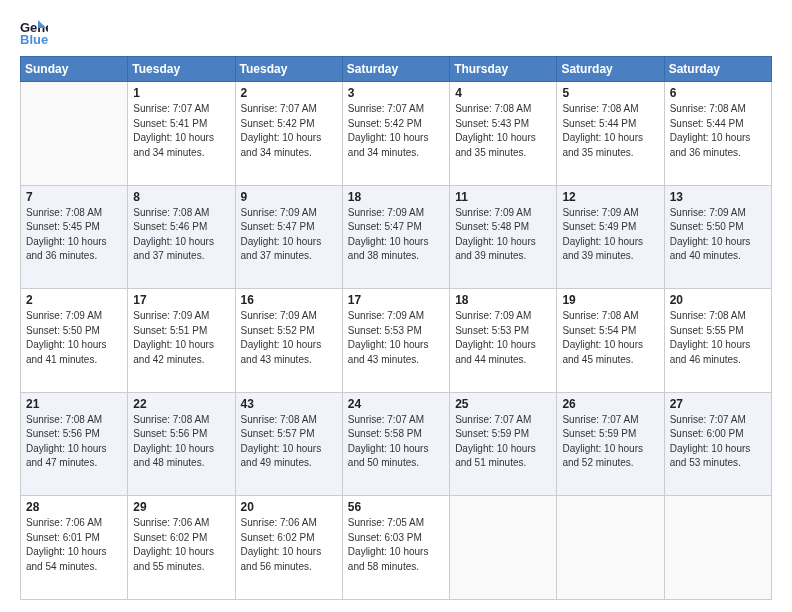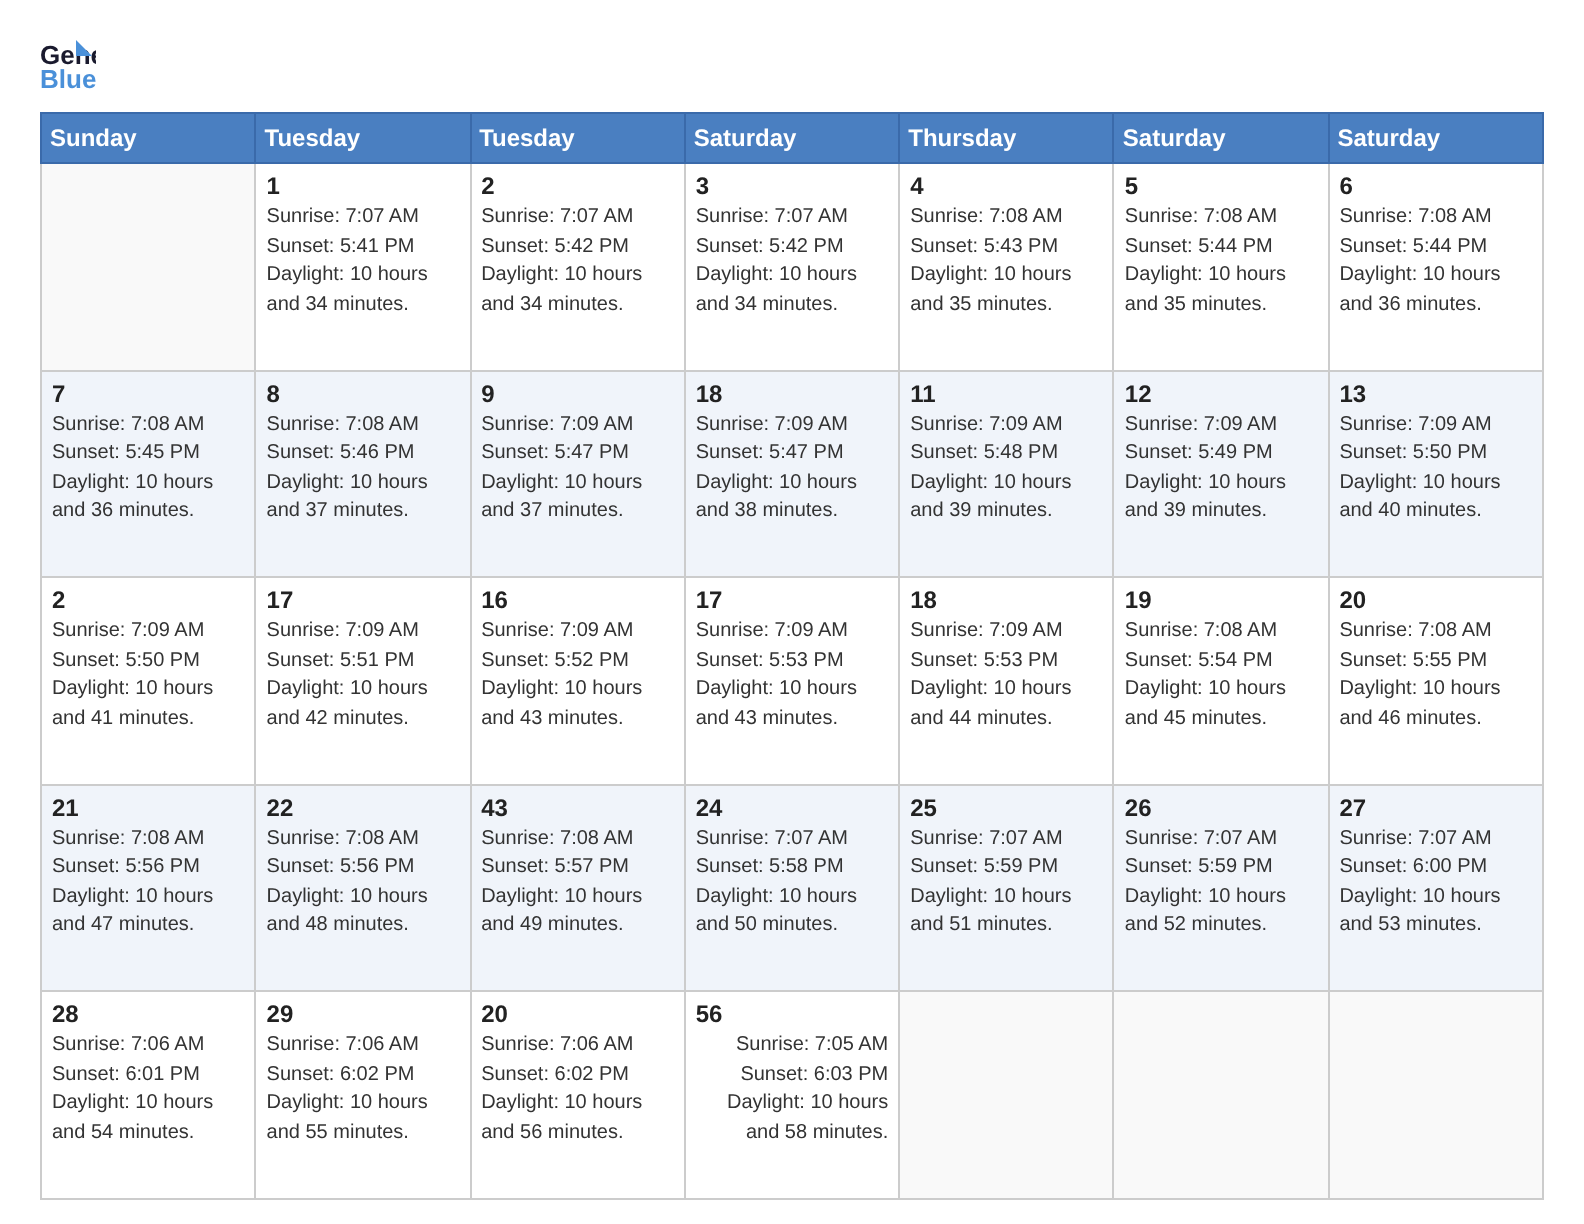--- a/index.html
+++ b/index.html
@@ -341,21 +341,21 @@
           </td>
           <td>
             <span class="day-number">20</span>
             <div class="day-info" style="white-space: pre-line;">Sunrise: 7:06 AM
 Sunset: 6:02 PM
 Daylight: 10 hours
 and 56 minutes.</div>
           </td>
           <td>
             <span class="day-number">56</span>
-            <div class="day-info" style="white-space: pre-line; text-align: right;">Sunrise: 7:05 AM
+            <div class="day-info" style="white-space: pre-line;">Sunrise: 7:05 AM
 Sunset: 6:03 PM
 Daylight: 10 hours
 and 58 minutes.</div>
           </td>
           <td class="empty"></td>
           <td class="empty"></td>
           <td class="empty"></td>
         </tr>
       </tbody>
   </table>

